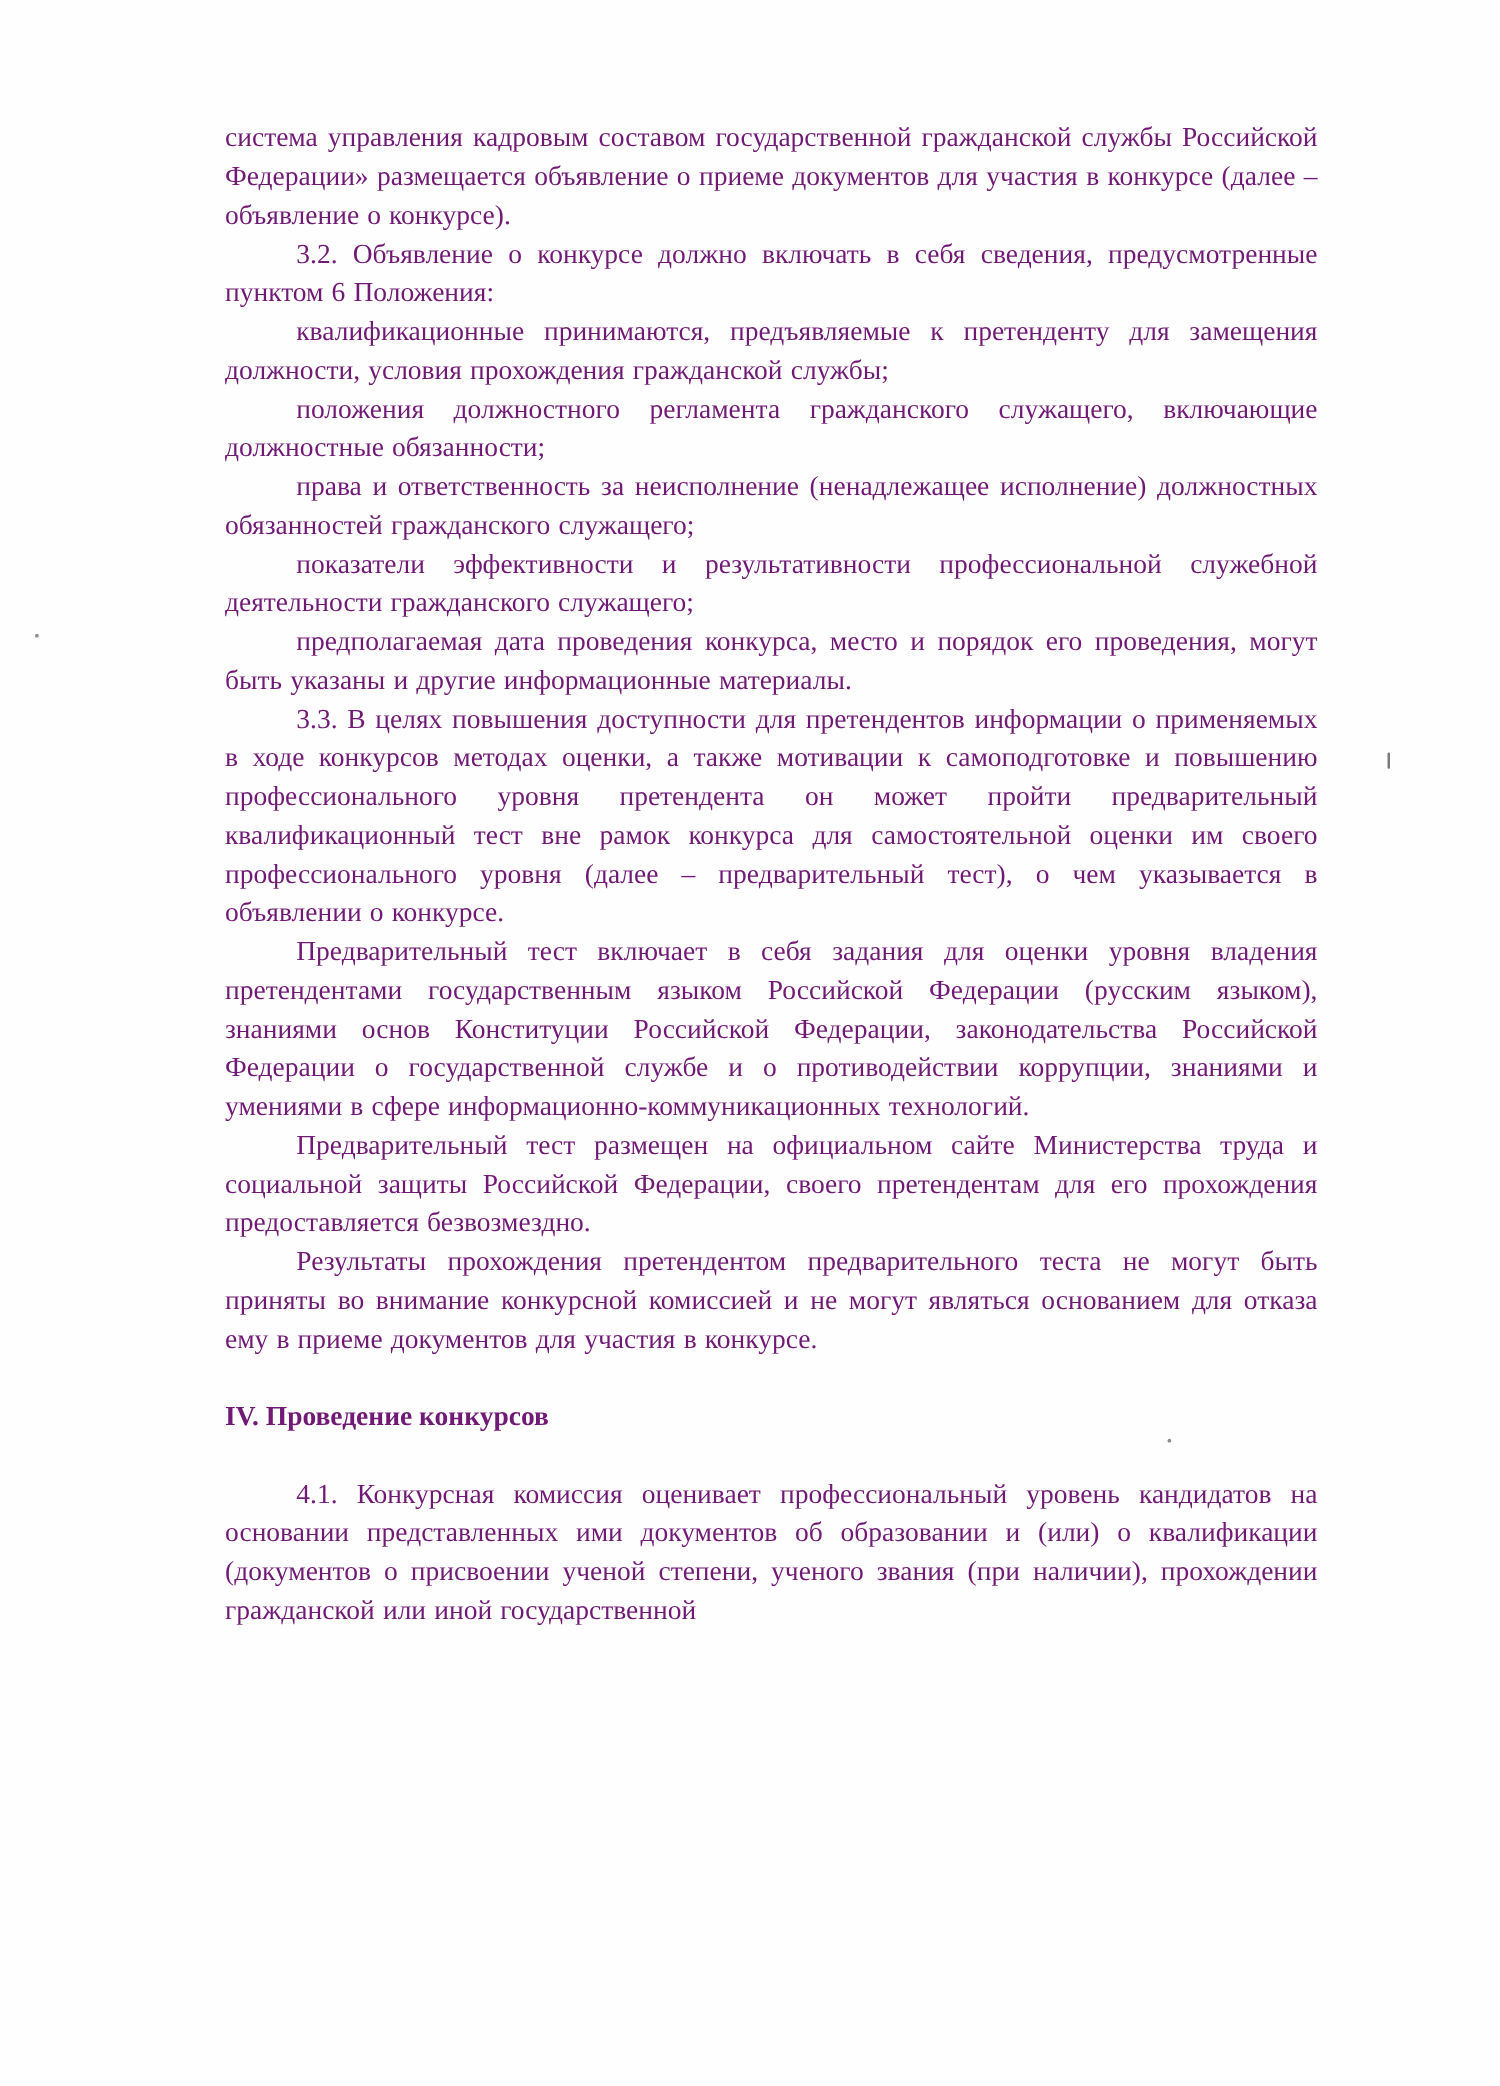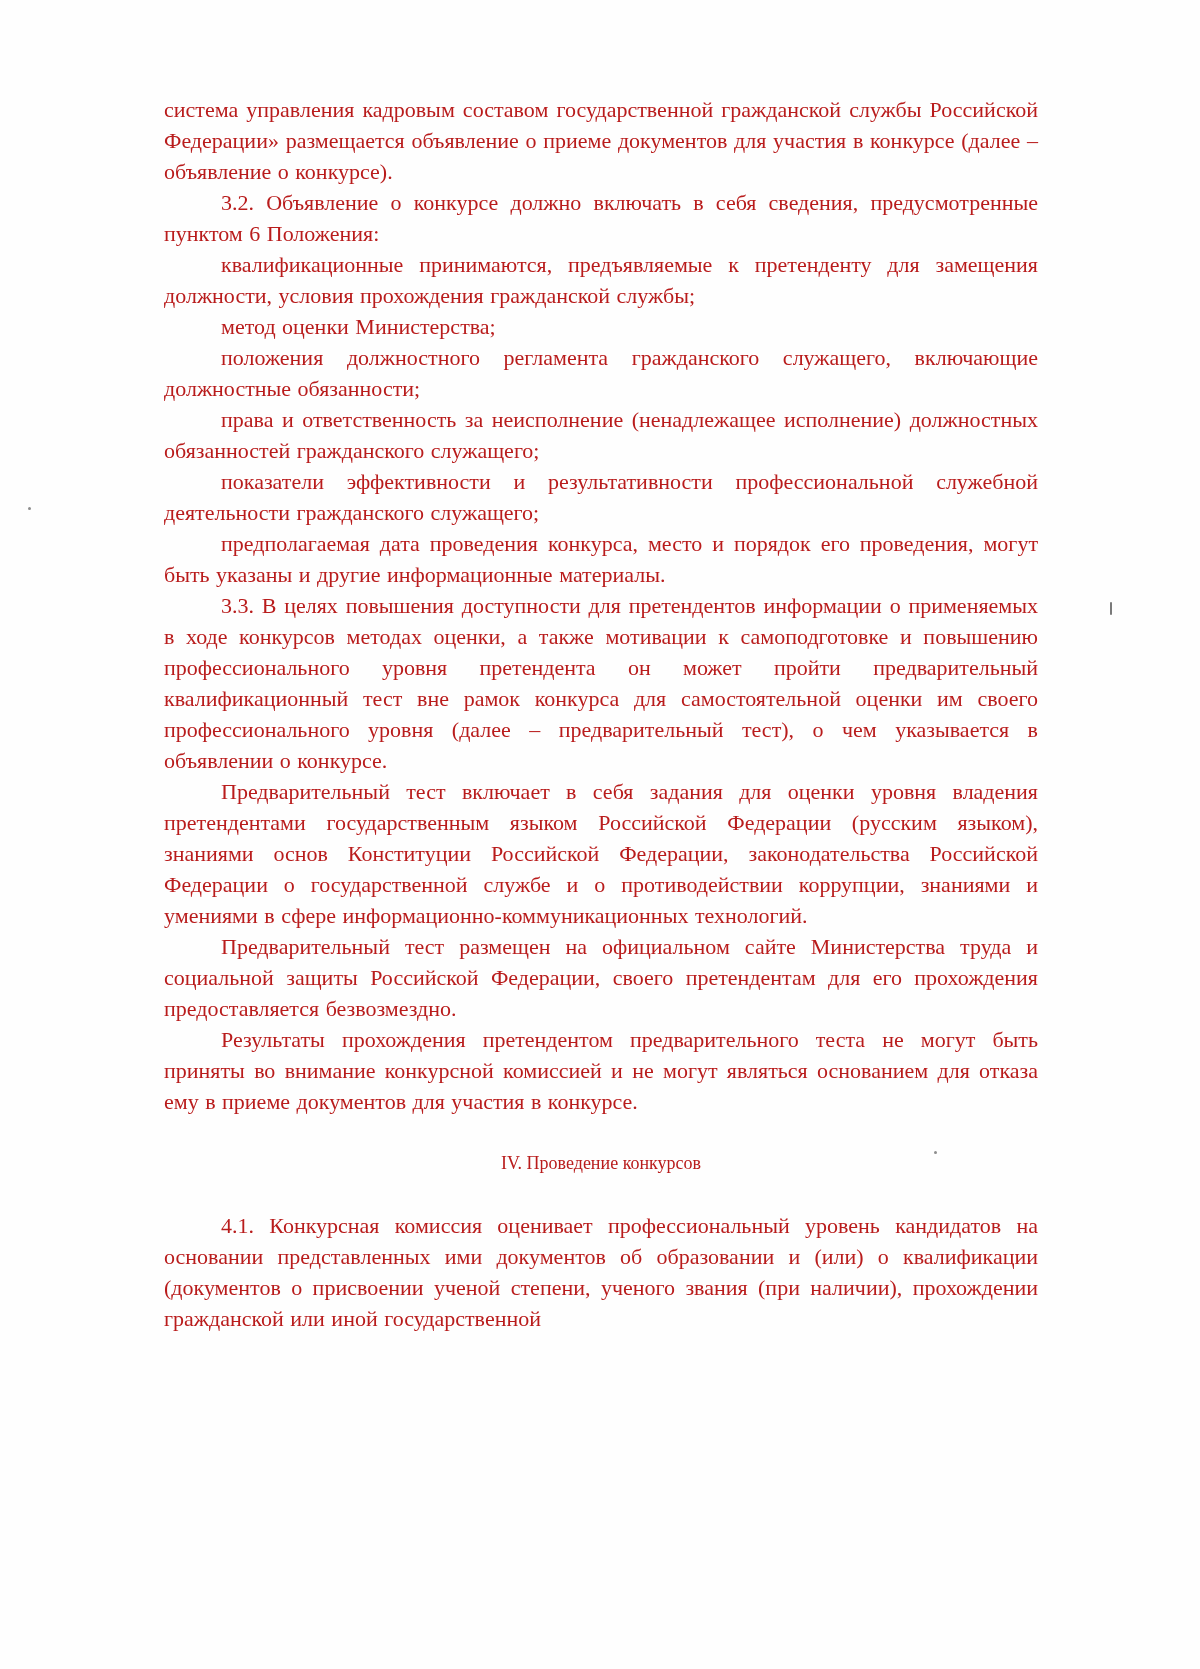--- a/index.html
+++ b/index.html
@@ -14,41 +14,40 @@
   }
   .page {
     position: relative;
     width: 1200px;
     height: 1669px;
     background: #fefefe;
     overflow: hidden;
   }
   .content {
     position: absolute;
-    left: 164px;
+    left: 180px;
     top: 94px;
     width: 874px;
-    color: #b91c1c;
+    color: #701a75;
     font-size: 22px;
     line-height: 31px;
     text-align: justify;
     word-spacing: 1px;
   }
   .para {
     margin: 0;
     text-indent: 57px;
   }
   .para.no-indent {
     text-indent: 0;
   }
   .heading {
-    font-size: 18px;
+    font-size: 22px;
     line-height: 31px;
-    font-weight: 400;
-    text-align: center;
+    font-weight: 700;
     text-indent: 0;
     margin: 31px 0 31px 0;
     word-spacing: normal;
   }
   
   .artifact {
     position: absolute;
     background: #8d8d8d;
     border-radius: 50%;
   }
@@ -63,21 +62,20 @@
 
   <main class="content">
 
     <p class="para no-indent">система управления кадровым составом государственной гражданской службы Российской Федерации» размещается объявление о приеме документов для участия в конкурсе (далее – объявление о конкурсе).</p>
 
     <p class="para">3.2. Объявление о конкурсе должно включать в себя сведения, предусмотренные пунктом 6 Положения:</p>
 
 
     <p class="para">квалификационные принимаются, предъявляемые к претенденту для замещения должности, условия прохождения гражданской службы;</p>
 
-    <p class="para">метод оценки Министерства;</p>
 
     <p class="para">положения должностного регламента гражданского служащего, включающие должностные обязанности;</p>
 
     <p class="para">права и ответственность за неисполнение (ненадлежащее исполнение) должностных обязанностей гражданского служащего;</p>
 
     <p class="para">показатели эффективности и результативности профессиональной служебной деятельности гражданского служащего;</p>
 
 
     <p class="para">предполагаемая дата проведения конкурса, место и порядок его проведения, могут быть указаны и другие информационные материалы.</p>
 

